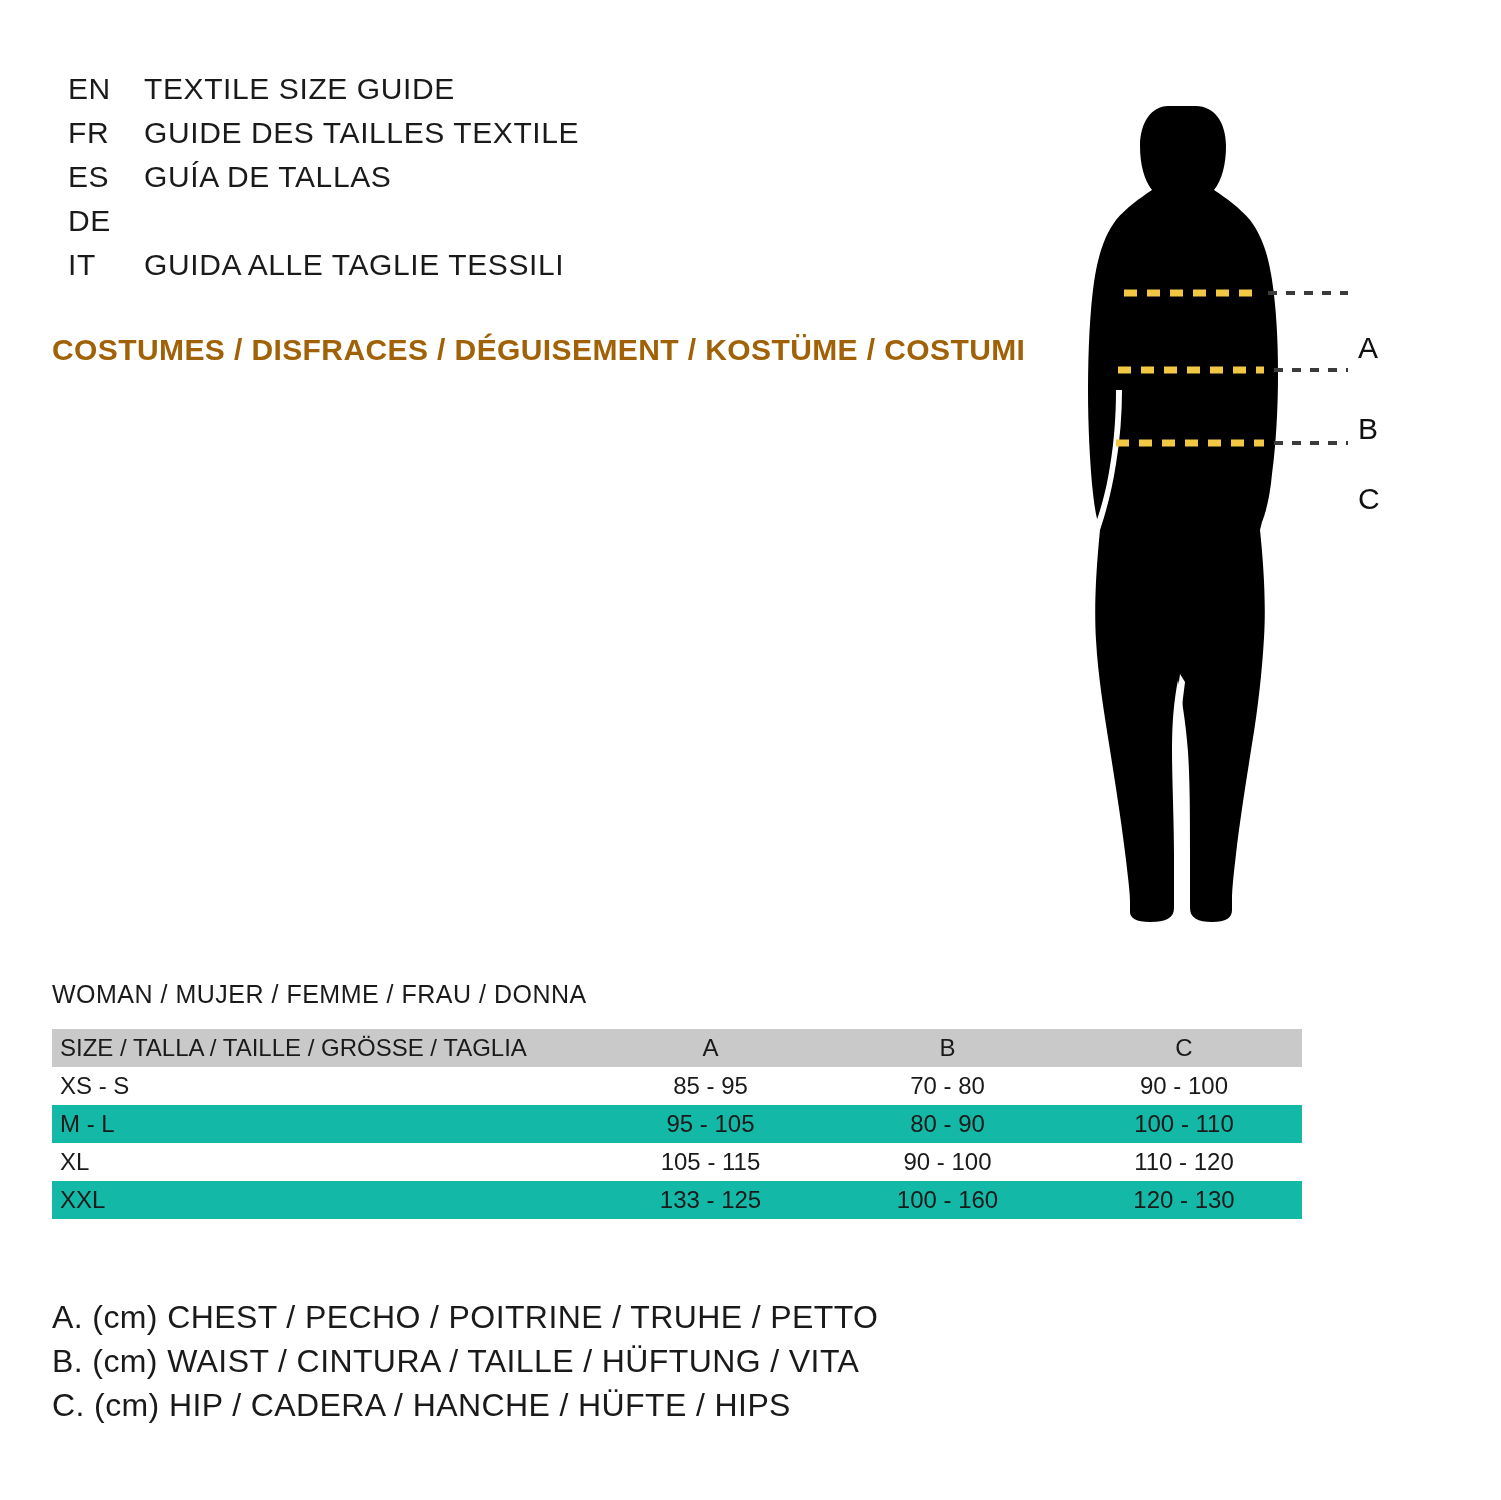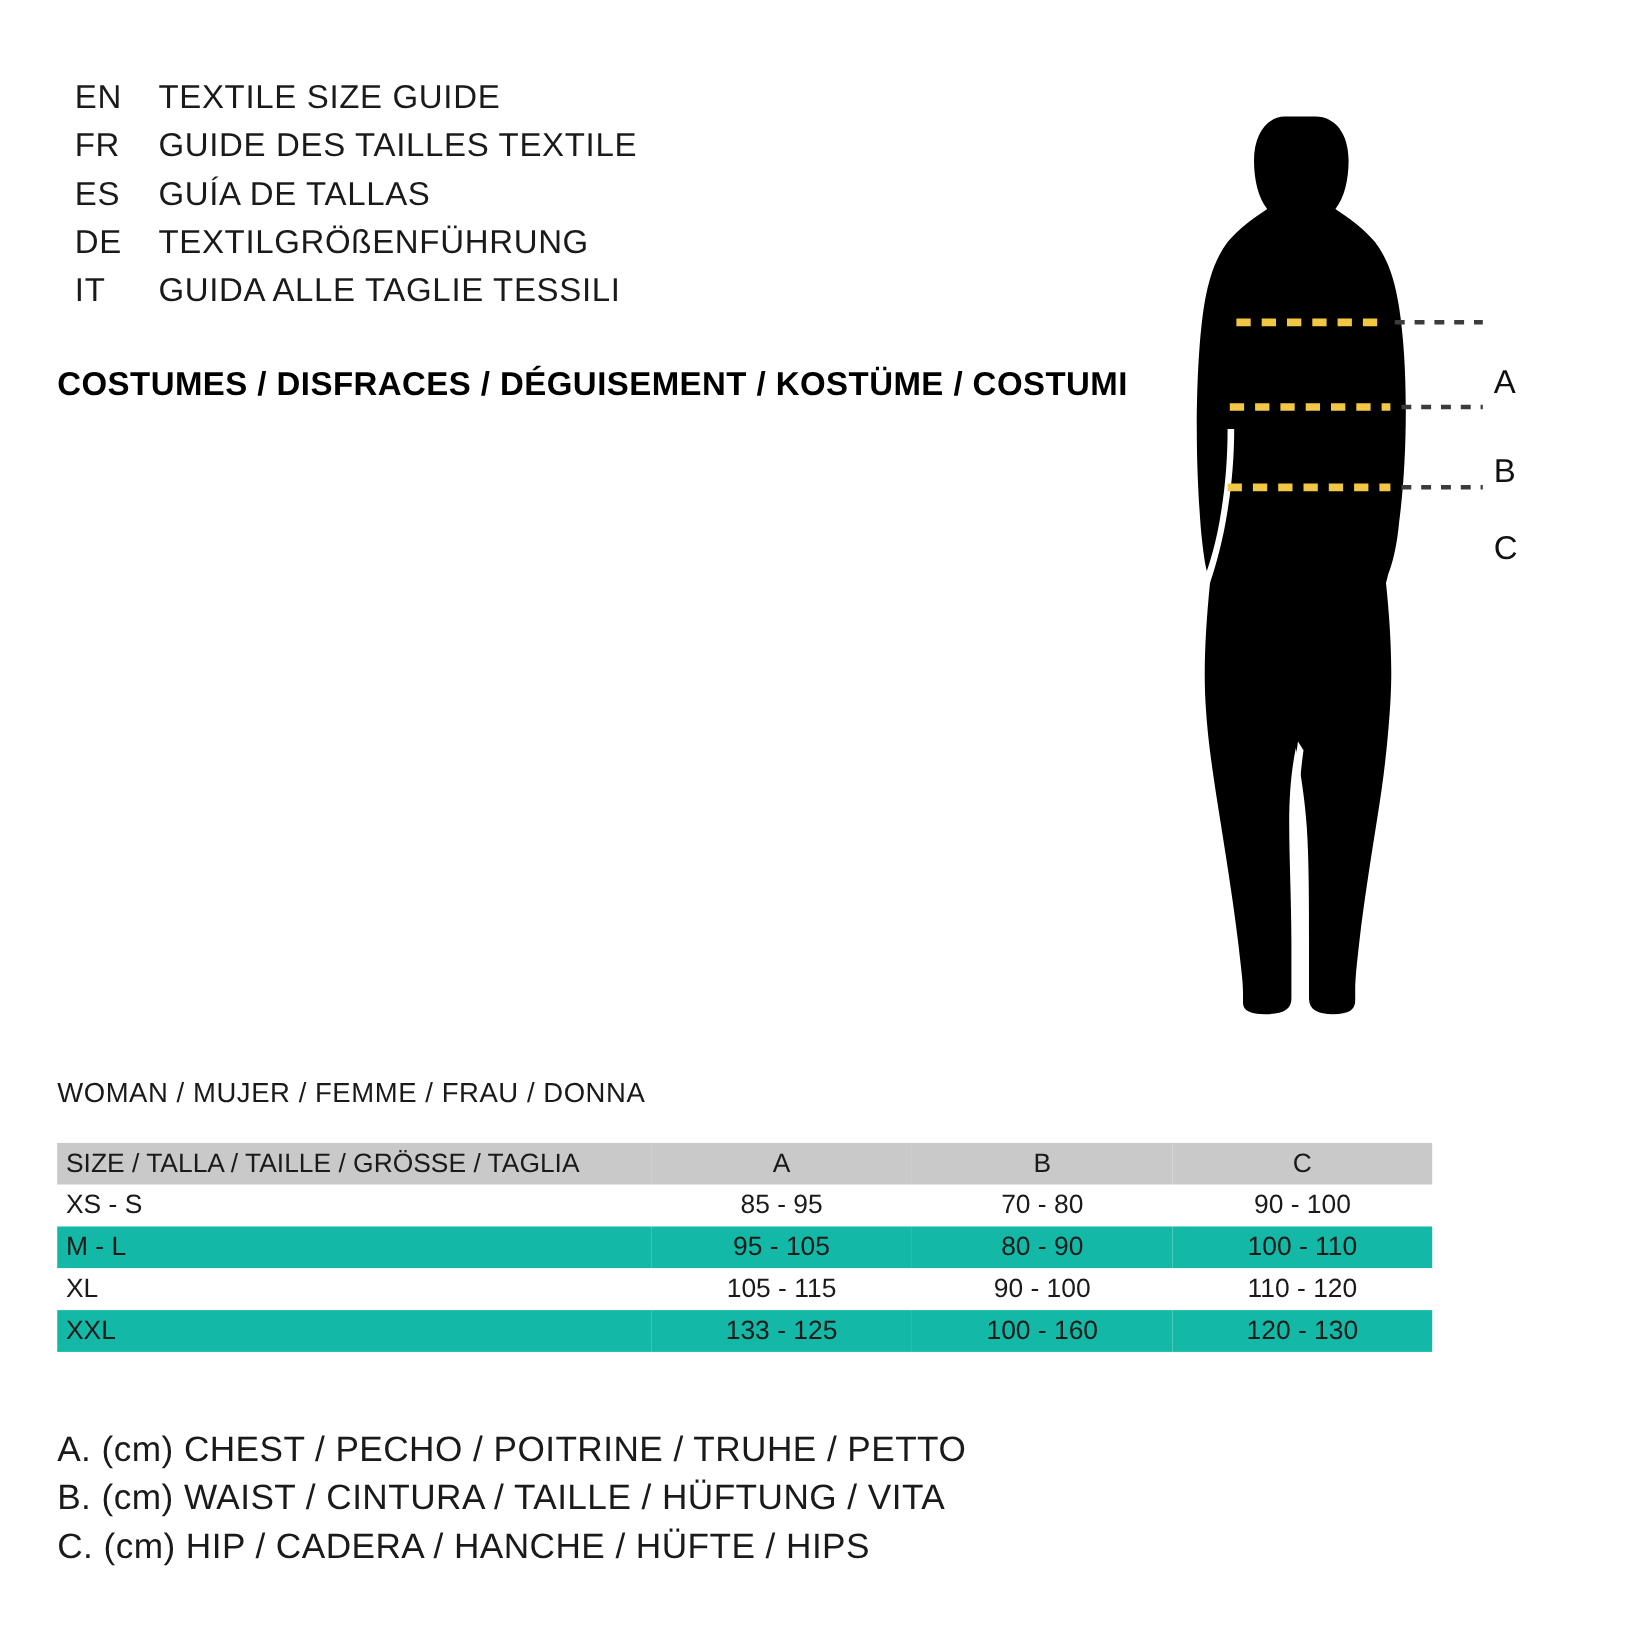--- a/index.html
+++ b/index.html
@@ -39,21 +39,21 @@
   .lang-text {
     flex: 1 1 auto;
   }
   .costumes-line {
     position: absolute;
     left: 52px;
     top: 333px;
     font-size: 30px;
     font-weight: bold;
     letter-spacing: 0.4px;
-    color: #000000;
+    color: #a16207;
   }
 
   
   .figure-wrap {
     position: absolute;
     left: 1040px;
     top: 60px;
     width: 420px;
     height: 880px;
   }
@@ -76,21 +76,21 @@
   .table-section {
     position: absolute;
     left: 52px;
     top: 980px;
     width: 1300px;
   }
   .table-caption {
     font-size: 25px;
     letter-spacing: 0.5px;
     color: #1a1a1a;
-    margin-bottom: 30px;
+    margin-bottom: 20px;
   }
   table.size-table {
     border-collapse: collapse;
     width: 1250px;
     table-layout: fixed;
   }
   table.size-table th,
   table.size-table td {
     font-size: 24px;
     font-weight: normal;
@@ -146,21 +146,20 @@
   <div class="lang-row">
     <span class="lang-code">FR</span>
     <span class="lang-text">GUIDE DES TAILLES TEXTILE</span>
   </div>
   <div class="lang-row">
     <span class="lang-code">ES</span>
     <span class="lang-text">GUÍA DE TALLAS</span>
   </div>
   <div class="lang-row">
     <span class="lang-code">DE</span>
-    <span class="lang-text">TEXTILGRÖßENFÜHRUNG</span>
   </div>
   <div class="lang-row">
     <span class="lang-code">IT</span>
     <span class="lang-text">GUIDA ALLE TAGLIE TESSILI</span>
   </div>
 </div>
 
 <div class="costumes-line">COSTUMES / DISFRACES / DÉGUISEMENT / KOSTÜME / COSTUMI</div>
 
 <div class="figure-wrap">

